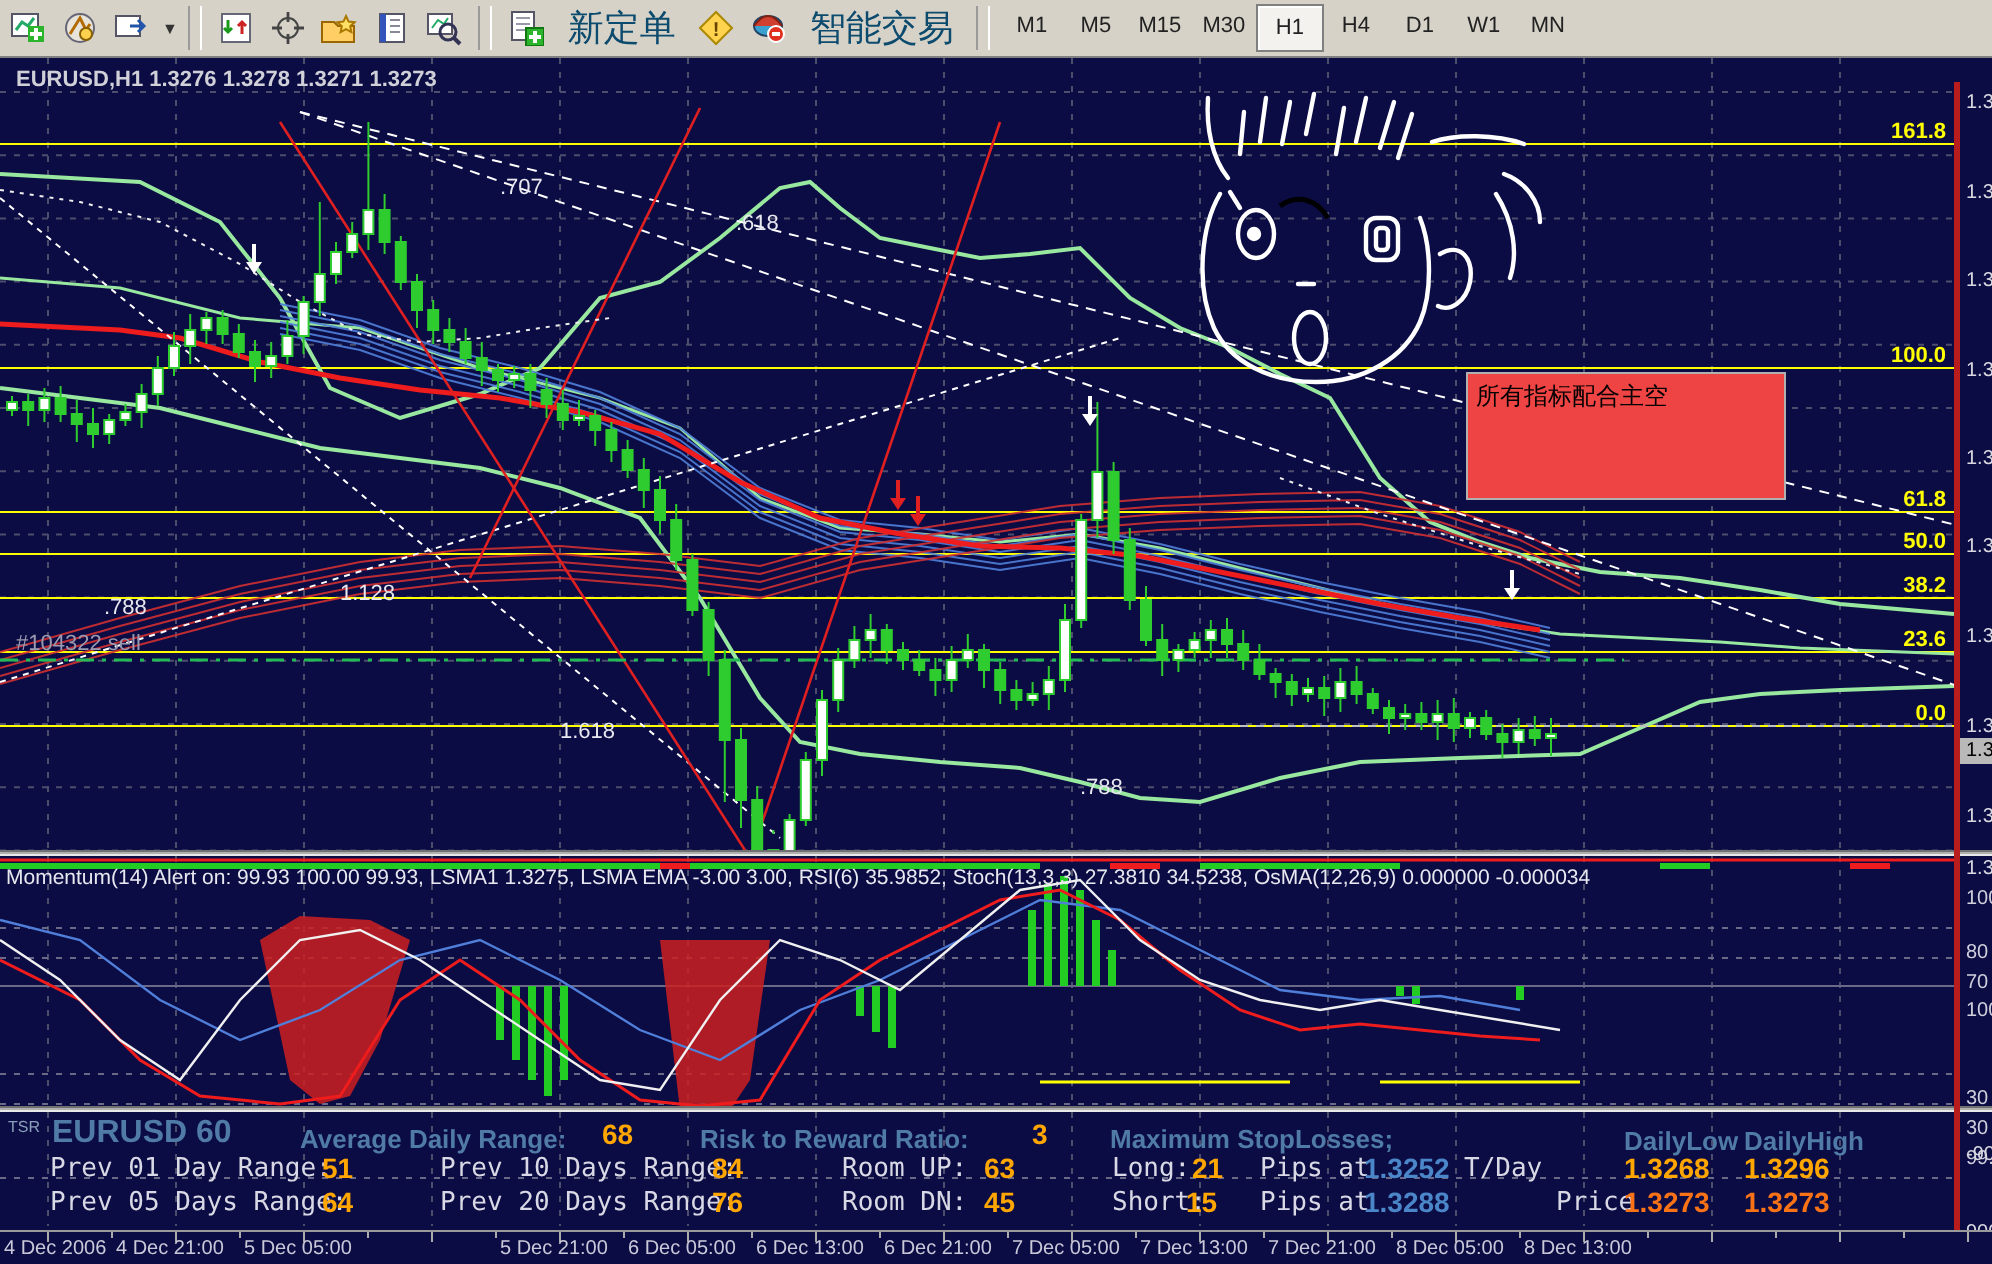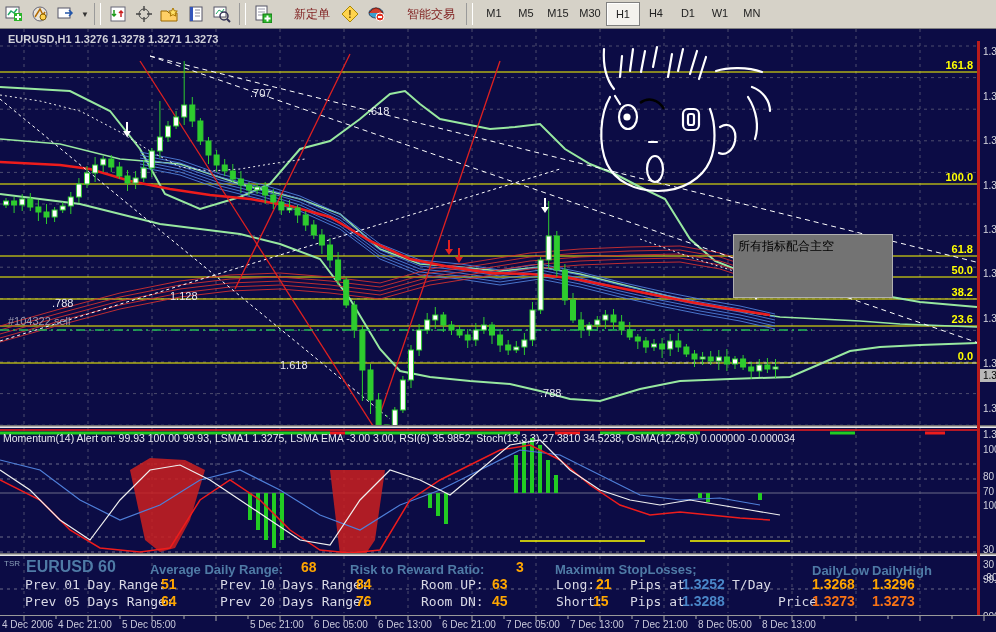--- a/index.html
+++ b/index.html
@@ -3,39 +3,39 @@
 <meta charset="utf-8">
 <style>
   html,body{margin:0;padding:0;background:#888;}
   #app{position:relative;width:996px;height:632px;overflow:hidden;
        font-family:"Liberation Sans",sans-serif;background:#0c0c45;}
   
   #toolbar{position:absolute;left:0;top:0;width:996px;height:29px;background:#d6d2c8;
            border-bottom:1px solid #808080;display:flex;align-items:center;gap:2px;padding-left:2px;box-sizing:border-box;}
   .tbtn{width:24px;height:22px;display:flex;align-items:center;justify-content:center;cursor:pointer;}
   .tsep{width:5px;height:22px;border-left:1px solid #9a9a9a;border-right:1px solid #fff;margin:0 3px;}
-  .tlabel{font-size:12px;color:#7f1d1d;margin:0 6px 0 17px;white-space:nowrap;}
+  .tlabel{font-size:18px;color:#0c4a6e;margin:0 6px 0 7px;white-space:nowrap;}
   .tfbtn{min-width:26px;height:22px;display:flex;align-items:center;justify-content:center;
          font-size:11px;color:#222;cursor:pointer;padding:0 3px;}
   .tfbtn.active{background:#f4f2ee;border:1px solid #808080;box-shadow:inset 1px 1px 0 #fff;}
   .caret{font-size:8px;color:#333;margin-left:1px;cursor:pointer;}
   
   #chartwrap{position:absolute;left:0;top:29px;width:996px;height:603px;background:#0c0c45;}
   #mainchart,#indpanel,#statsgrid{position:absolute;left:0;}
   #mainchart{top:0;}
   #indpanel{top:399px;}
   .hsep{position:absolute;left:0;width:996px;height:3px;background:#b0b0b0;
         border-top:1px solid #707070;border-bottom:1px solid #e8e8e8;box-sizing:border-box;}
   #axiscol{position:absolute;left:977px;top:12px;width:19px;height:583px;border-left:3px solid #b91c1c;}
   .axlab{position:absolute;left:3px;font-size:10px;color:#d8d8e0;font-family:"Liberation Sans",sans-serif;}
   .axlab-ind{color:#cfcfdc;}
   #curprice{position:absolute;left:0;width:19px;height:13px;background:#b9b9b9;color:#000;
             font-size:10px;line-height:13px;padding-left:3px;box-sizing:border-box;}
-  #anno{position:absolute;left:733px;top:157px;width:160px;height:64px;background:#737373;
-        border:1px solid #b0b0b0;color:#000;font-size:12px;padding:3px 4px;box-sizing:border-box;margin-top:48px;}
+  #anno{position:absolute;left:733px;top:157px;width:160px;height:64px;background:#ef4444;
+        border:1px solid #b0b0b0;color:#000;font-size:12px;padding:3px 4px;box-sizing:border-box;}
   #timeaxis{position:absolute;left:0;top:586px;width:996px;height:17px;background:#0c0c45;border-top:1px solid #9a9a9a;}
   .tlab{position:absolute;top:3px;font-size:10px;color:#c9c9da;white-space:nowrap;}
   
   #stats{position:absolute;left:0;top:527px;width:977px;height:57px;}
   .st{position:absolute;white-space:nowrap;}
   .hdr{color:#4f7ba6;font-weight:bold;font-size:13px;font-family:"Liberation Sans",sans-serif;}
   .big{font-size:16px;}
   .mono{color:#d9d9e6;font-size:13px;font-family:"DejaVu Sans Mono",monospace;}
   .orange{color:#ffa600;font-weight:bold;font-size:14px;font-family:"Liberation Sans",sans-serif;}
   .blue{color:#4a86c8;font-weight:bold;font-size:14px;font-family:"Liberation Sans",sans-serif;}

